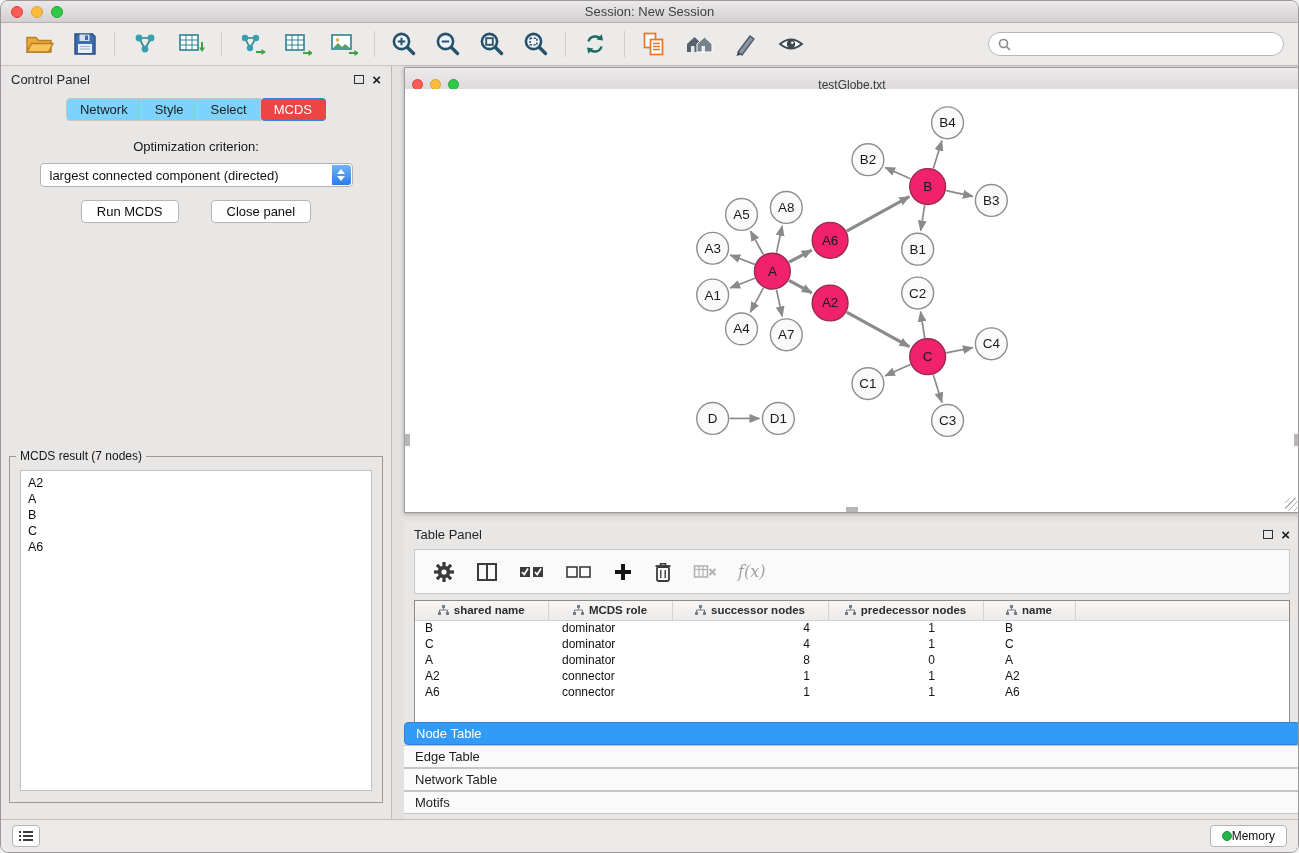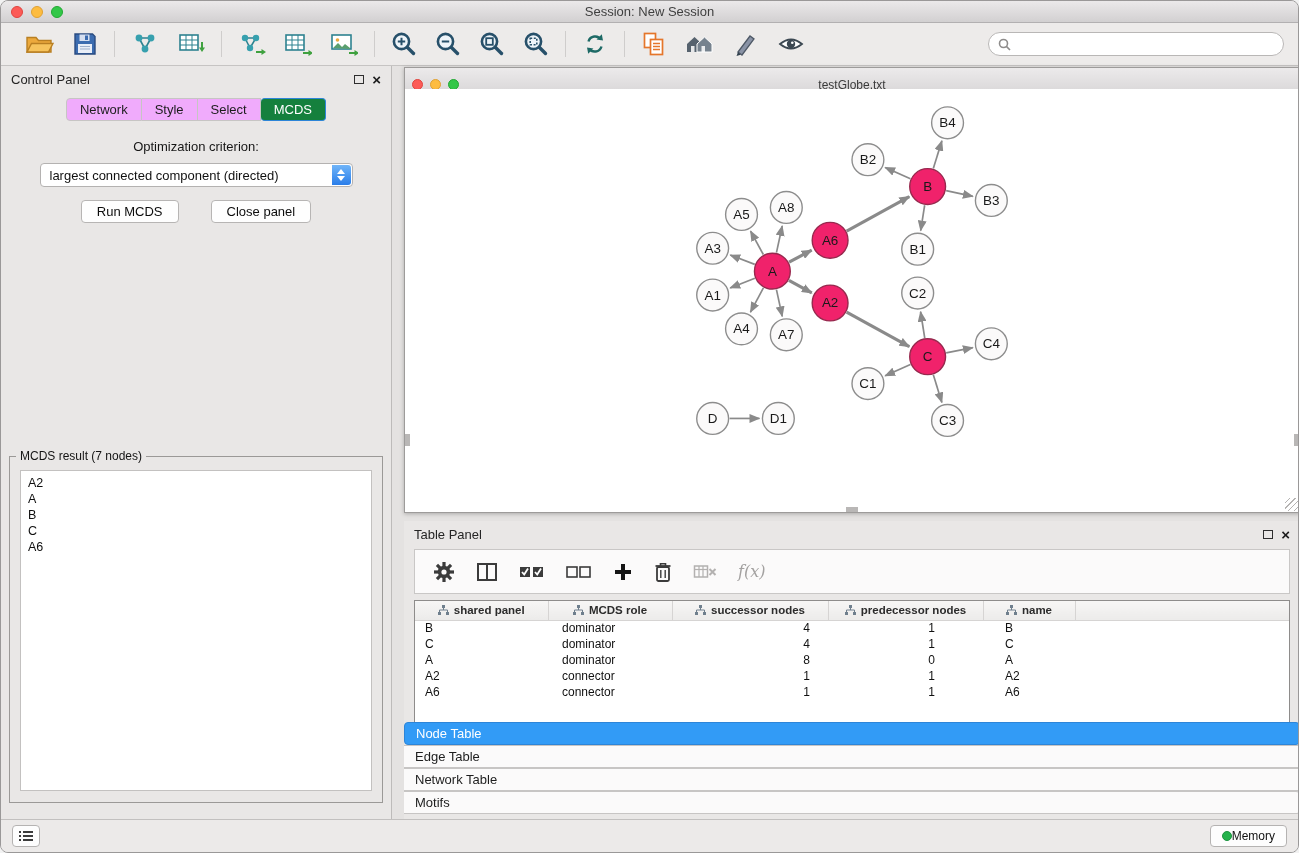--- a/index.html
+++ b/index.html
@@ -33,25 +33,25 @@
 
   
   .control-panel { position:absolute; top:65px; left:0; width:391px; height:755px;
     background:#e9e7e6; border-right:1px solid #bdbbba; }
   .panel-header { height:27px; display:flex; align-items:center; padding:0 10px;
     font-size:13px; color:#252525; }
   .win-btns { margin-left:auto; display:flex; align-items:center; gap:8px; }
   .float-ico { width:10px; height:9px; border:1.5px solid #2e2e2e; background:transparent; }
   .close-x { font-size:15px; font-weight:bold; color:#1c1c1c; line-height:14px; }
   .cp-tabs { display:flex; justify-content:center; margin-top:5px; }
-  .cp-tab { font-size:13px; color:#1d1d1d; background:#f0abfc;
+  .cp-tab { font-size:13px; color:#1d1d1d; background:#7dd3fc;
     border:1px solid #c7c5c4; border-left-width:0; padding:3px 13px; cursor:default; }
   .cp-tab:first-child { border-left-width:1px; border-radius:4px 0 0 4px; }
   .cp-tab:last-child { border-radius:0 4px 4px 0; }
-  .cp-tab.active { background:#15803d; border-color:#2d85d8; color:#fff; border-radius:4px; }
+  .cp-tab.active { background:#ef4444; border-color:#2d85d8; color:#fff; border-radius:4px; }
   .opt-label { text-align:center; margin-top:18px; font-size:13px; color:#161616; }
   .dropdown { position:relative; margin:9px auto 0; width:313px; height:24px;
     background:#fff; border:1px solid #b4b2b1; border-radius:4px;
     display:flex; align-items:center; padding-left:9px; font-size:13px; color:#111; }
   .stepper { position:absolute; right:1px; top:1px; bottom:1px; width:19px;
     background:linear-gradient(#70b5f9,#2a7de9); border-radius:0 3px 3px 0;
     display:flex; flex-direction:column; align-items:center; justify-content:center; gap:2px; }
   .arr-up   { width:0; height:0; border-left:4px solid transparent; border-right:4px solid transparent; border-bottom:5px solid #fff; }
   .arr-down { width:0; height:0; border-left:4px solid transparent; border-right:4px solid transparent; border-top:5px solid #fff; }
   .cp-buttons { display:flex; justify-content:center; gap:32px; margin-top:13px; }
@@ -485,21 +485,21 @@
           </colgroup>
           <thead>
             <tr>
               <th><span class="th-inner">
                     <svg width="11" height="10" viewBox="0 0 11 10">
                       <rect x="4" y="0" width="3" height="3" fill="#6f7f8d"></rect>
                       <rect x="0" y="7" width="3" height="3" fill="#6f7f8d"></rect>
                       <rect x="8" y="7" width="3" height="3" fill="#6f7f8d"></rect>
                       <path d="M5.5 3 V5 M1.5 7 V5 H9.5 V7" stroke="#6f7f8d" fill="none"></path>
                     </svg>
-                    <span>shared panel</span>
+                    <span>shared name</span>
                   </span></th>
               <th><span class="th-inner">
                     <svg width="11" height="10" viewBox="0 0 11 10">
                       <rect x="4" y="0" width="3" height="3" fill="#6f7f8d"></rect>
                       <rect x="0" y="7" width="3" height="3" fill="#6f7f8d"></rect>
                       <rect x="8" y="7" width="3" height="3" fill="#6f7f8d"></rect>
                       <path d="M5.5 3 V5 M1.5 7 V5 H9.5 V7" stroke="#6f7f8d" fill="none"></path>
                     </svg>
                     <span>MCDS role</span>
                   </span></th>

